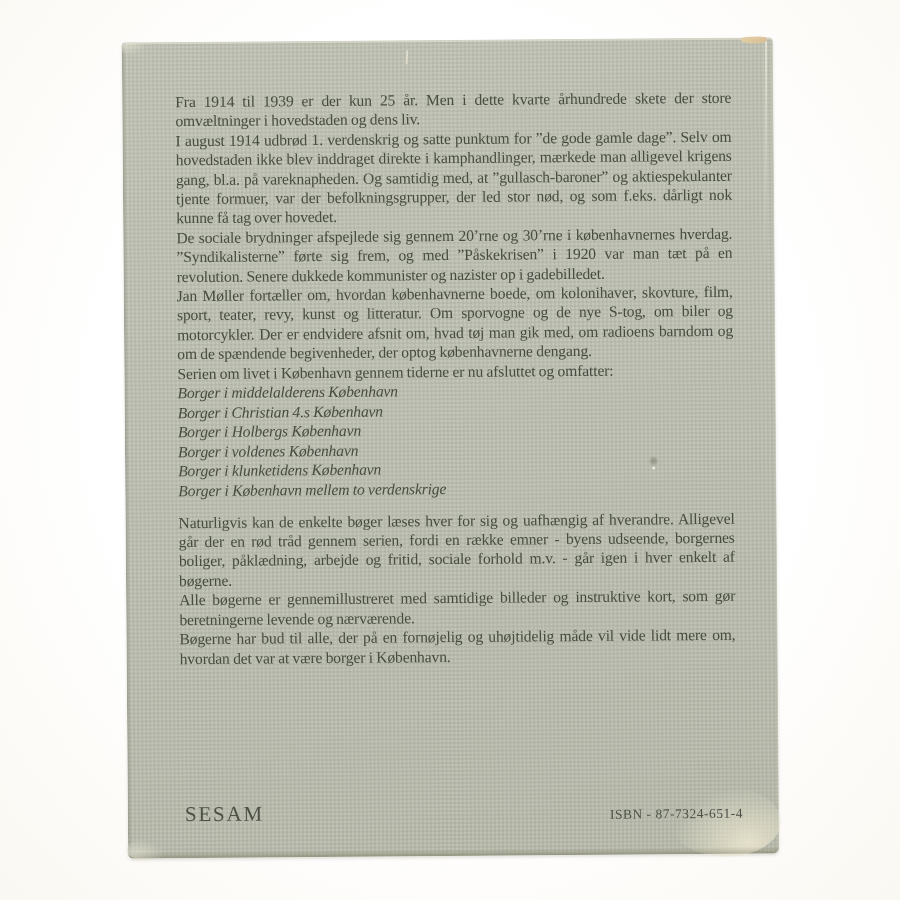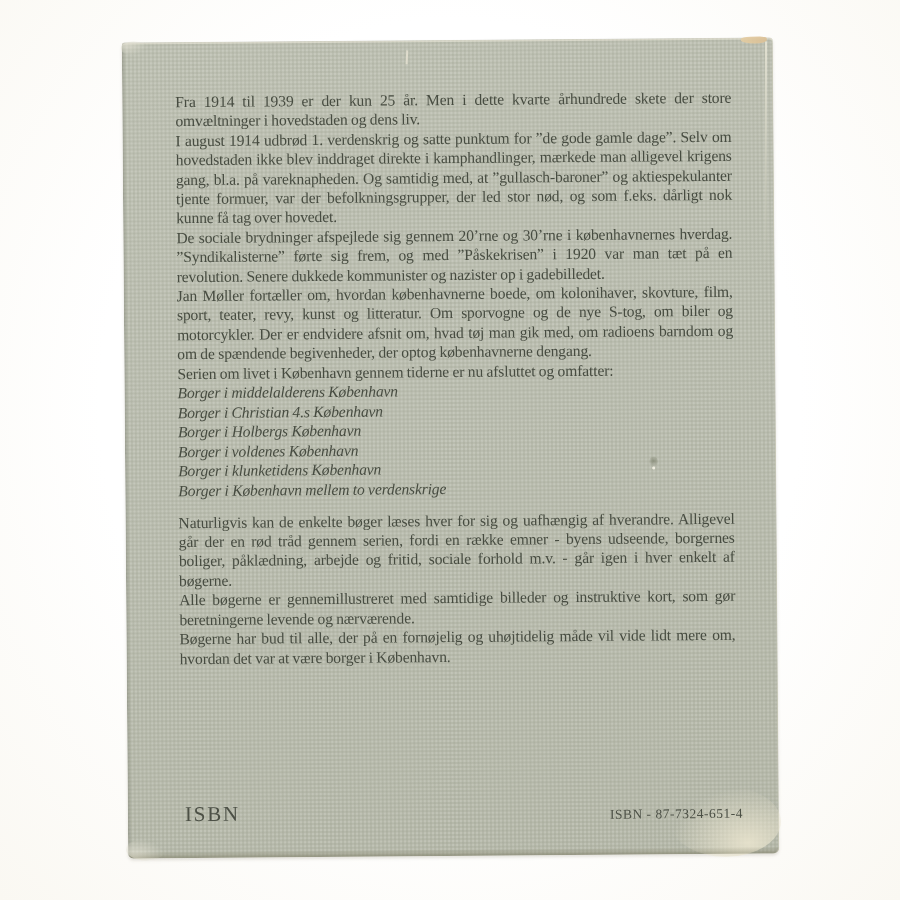--- a/index.html
+++ b/index.html
@@ -118,15 +118,15 @@
       <div>Borger i klunketidens København</div>
       <div>Borger i København mellem to verdenskrige</div>
     </div>
 
     <p class="mb-m">Naturligvis kan de enkelte bøger læses hver for sig og uafhængig af hverandre. Alligevel går der en rød tråd gennem serien, fordi en række emner - byens udseende, borgernes boliger, påklædning, arbejde og fritid, sociale forhold m.v. - går igen i hver enkelt af bøgerne.</p>
 
     <p>Alle bøgerne er gennemillustreret med samtidige billeder og instruktive kort, som gør beretningerne levende og nærværende.</p>
     <p>Bøgerne har bud til alle, der på en fornøjelig og uhøjtidelig måde vil vide lidt mere om, hvordan det var at være borger i København.</p>
   </div>
 
-  <div class="publisher">ISBN</div>
+  <div class="publisher">SESAM</div>
   <div class="isbn">ISBN - 87-7324-651-4</div>
 </div>
 
 </body></html>

